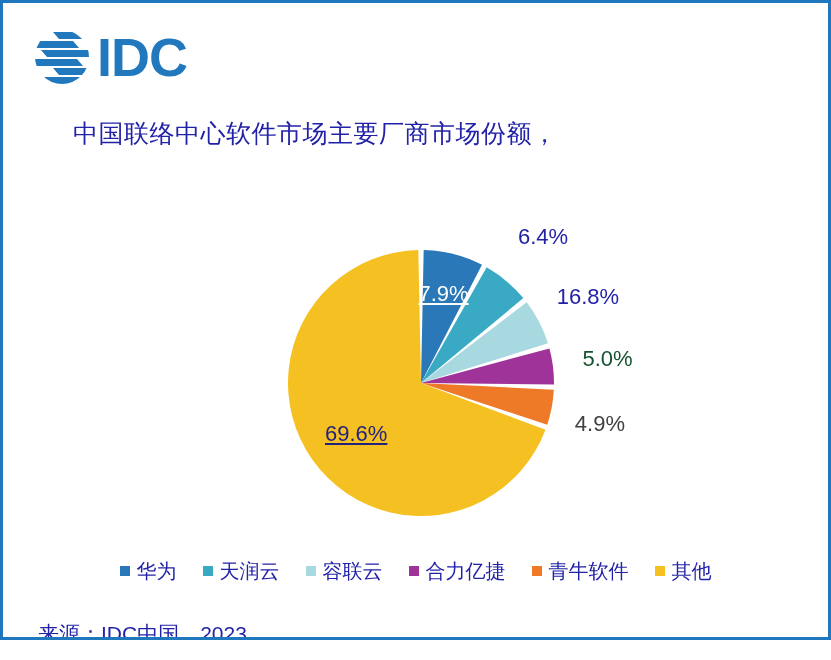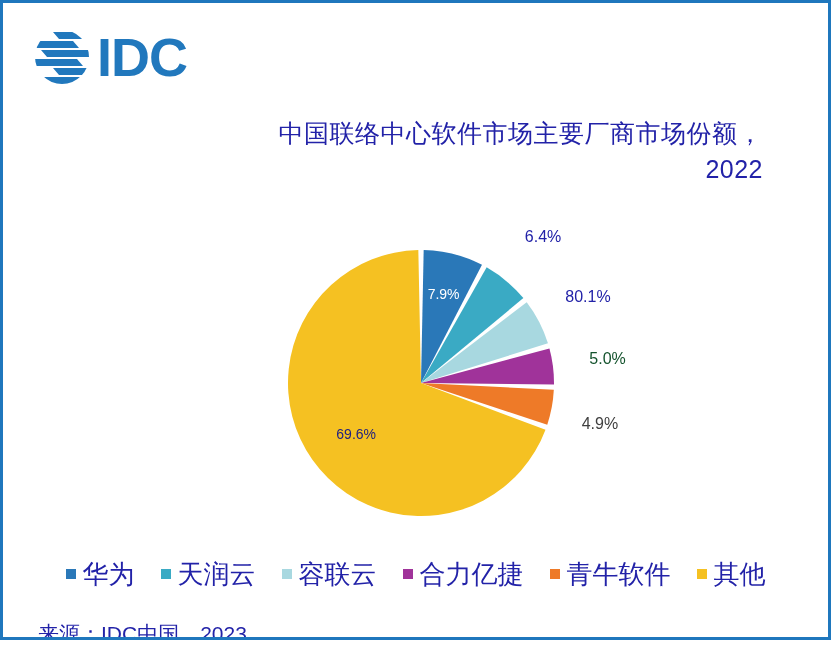--- a/index.html
+++ b/index.html
@@ -36,46 +36,47 @@
     letter-spacing: -1px;
     line-height: 1;
     font-family: "Liberation Sans", "DejaVu Sans", sans-serif;
   }
   
   #title {
     position: absolute;
     left: 70px;
     top: 112px;
     width: 690px;
-    text-align: right;
+    text-align: left;
     color: #2222a8;
     font-size: 25px;
     line-height: 1.45;
     letter-spacing: 0.5px;
   }
   
   #chart-area {
     position: absolute;
     left: 0;
     top: 225px;
     width: 825px;
     height: 310px;
   }
   #pie-svg { display: block; }
   .slice-label-out {
     position: absolute;
     color: #2222a8;
-    font-size: 16px;
+    font-size: 22px;
     white-space: nowrap;
   }
   .slice-label-in {
     position: absolute;
     color: #ffffff;
-    font-size: 14px;
+    font-size: 22px;
     white-space: nowrap;
+    text-decoration: underline;
   }
   .slice-label-in.dark {
     color: #23237f;
     margin-left: 7px;
   }
   
   #legend {
     position: absolute;
     left: 0;
     top: 558px;
@@ -90,21 +91,21 @@
     align-items: center;
     gap: 7px;
   }
   .legend-swatch {
     width: 10px;
     height: 10px;
     display: inline-block;
   }
   .legend-label {
     color: #2222a8;
-    font-size: 26px;
+    font-size: 20px;
     line-height: 1;
   }
   
   #source {
     position: absolute;
     left: 35px;
     top: 617px;
     color: #2222a8;
     font-size: 21px;
   }
@@ -128,38 +129,37 @@
         <path d="M0 31 H44 L50 38 H0 Z"></path>
         <path d="M0 40 H58 V47 H26 L20 40 Z"></path>
         <path d="M6 49 H52 V56 H12 Z"></path>
       </g>
     </svg>
     <span id="logo-word">IDC</span>
   </div>
 
   <div id="title">
     <div>中国联络中心软件市场主要厂商市场份额，</div>
-    <div>2022</div>
   </div>
 
   <div id="chart-area">
     <svg id="pie-svg" width="825" height="310" viewBox="0 0 825 310">
       <g id="slices">
           <path d="M 418 155 L 420.67 22.03 A 133 133 0 0 1 478.98 36.80 Z" fill="#2a78b8"></path>
           <path d="M 418 155 L 483.67 39.35 A 133 133 0 0 1 520.37 70.10 Z" fill="#3aaac4"></path>
           <path d="M 418 155 L 523.70 74.27 A 133 133 0 0 1 544.95 115.34 Z" fill="#a8d8e0"></path>
           <path d="M 418 155 L 546.44 120.46 A 133 133 0 0 1 550.99 156.51 Z" fill="#a0339a"></path>
           <path d="M 418 155 L 550.82 161.84 A 133 133 0 0 1 544.28 196.74 Z" fill="#ee7a28"></path>
           <path d="M 418 155 L 542.50 201.77 A 133 133 0 1 1 415.33 22.03 Z" fill="#f5c122"></path>
         </g>
     </svg>
     <div id="labels">
         <div class="slice-label-in" style="color: rgb(255, 255, 255); left: 440.599px; top: 65.8189px; transform: translate(-50%, -50%);">7.9%</div>
         <div class="slice-label-out" style="color: rgb(34, 34, 168); left: 540.028px; top: 9.36633px; transform: translate(-50%, -50%);">6.4%</div>
-        <div class="slice-label-out" style="color: rgb(34, 34, 168); left: 584.97px; top: 68.599px; transform: translate(-50%, -50%);">80.1%</div>
+        <div class="slice-label-out" style="color: rgb(34, 34, 168); left: 584.97px; top: 68.599px; transform: translate(-50%, -50%);">16.8%</div>
         <div class="slice-label-out" style="color: #14532d; left: 604.518px; top: 131.437px; transform: translate(-50%, -50%);">5.0%</div>
         <div class="slice-label-out" style="color: #404040; left: 596.883px; top: 196px; transform: translate(-50%, -50%);">4.9%</div>
         <div class="slice-label-in dark" style="color: rgb(35, 35, 127); left: 346.162px; top: 205.826px; transform: translate(-50%, -50%);">69.6%</div>
       </div>
   </div>
 
   <div id="legend">
       <div class="legend-item">
         <span class="legend-swatch" style="background: rgb(42, 120, 184);"></span>
         <span class="legend-label">华为</span>

